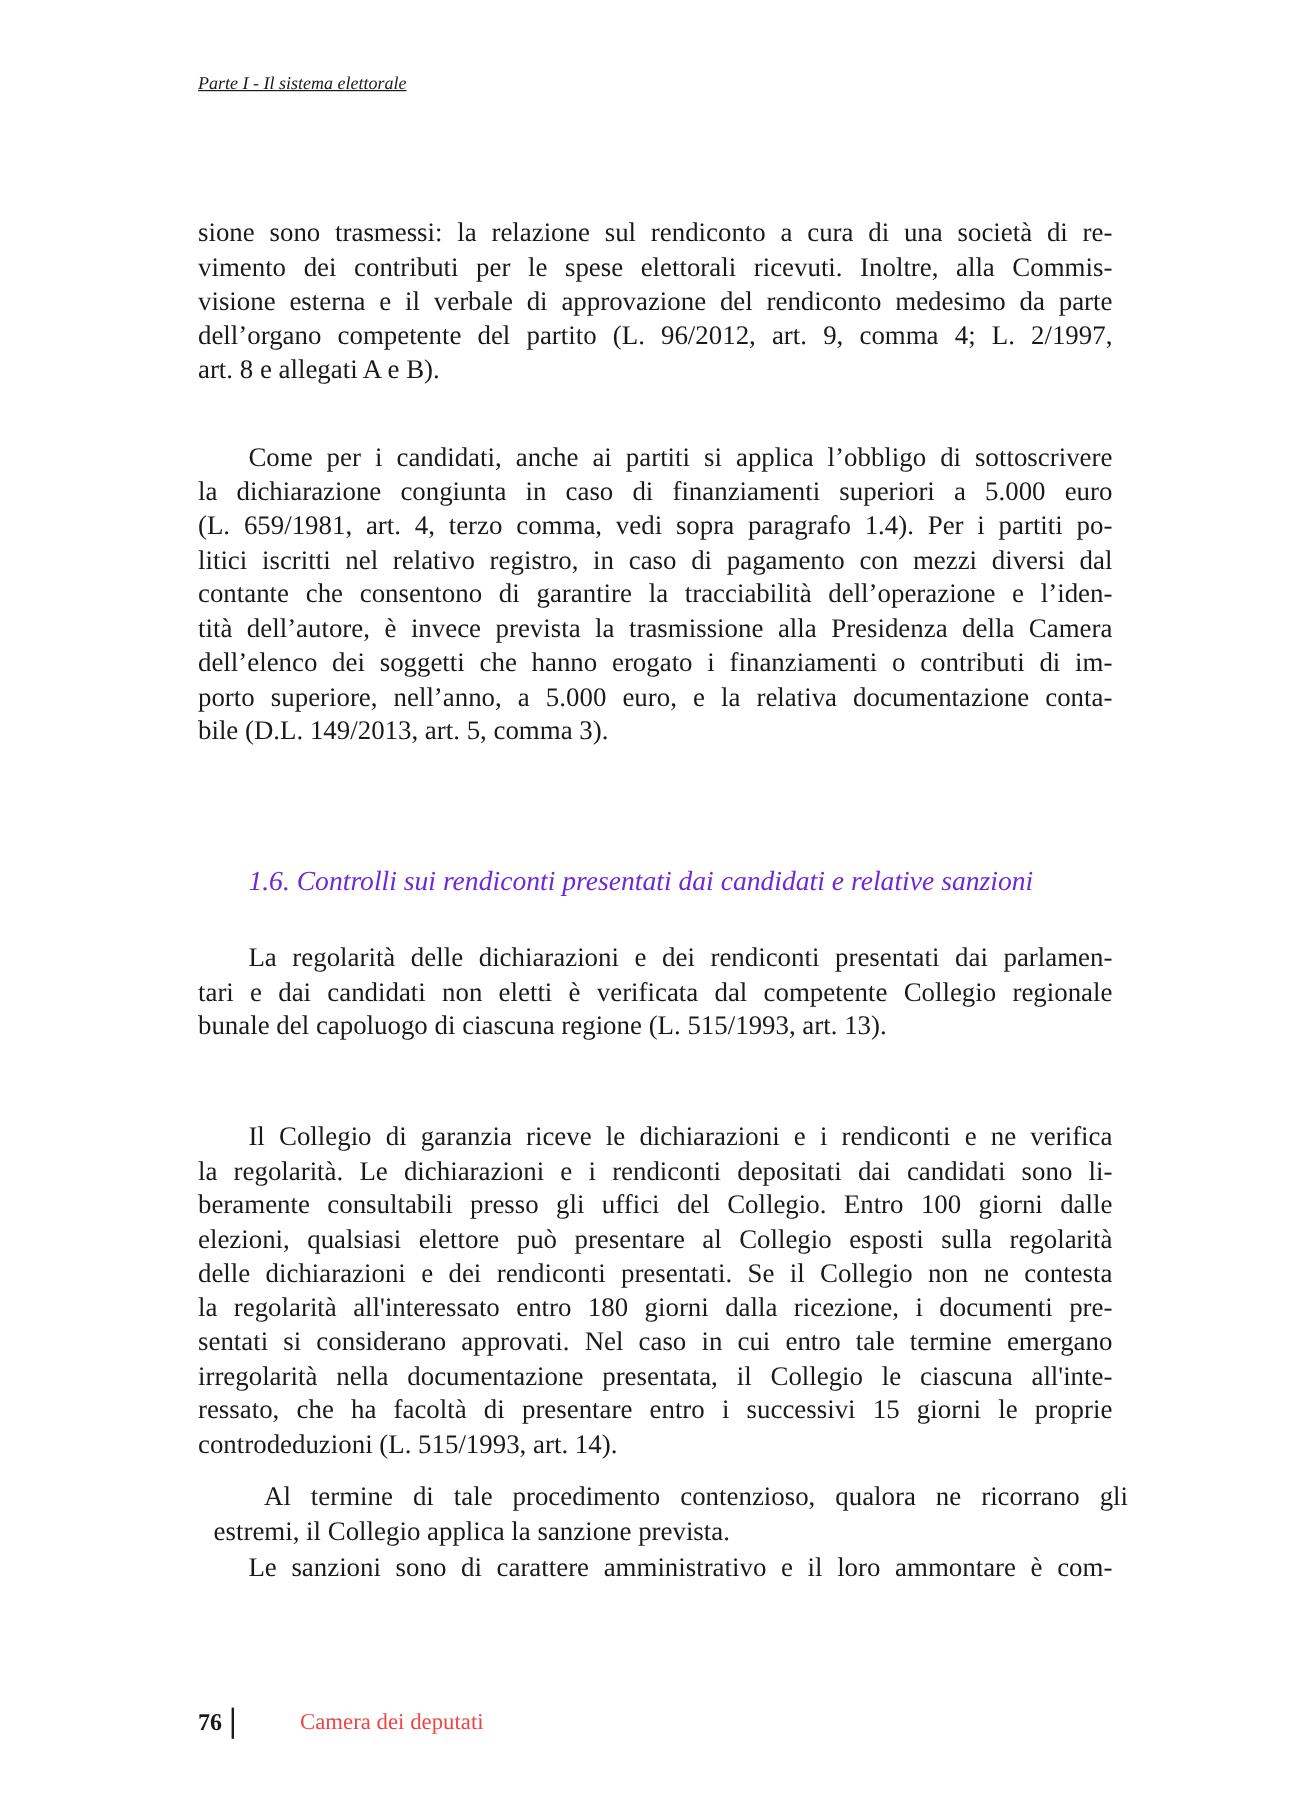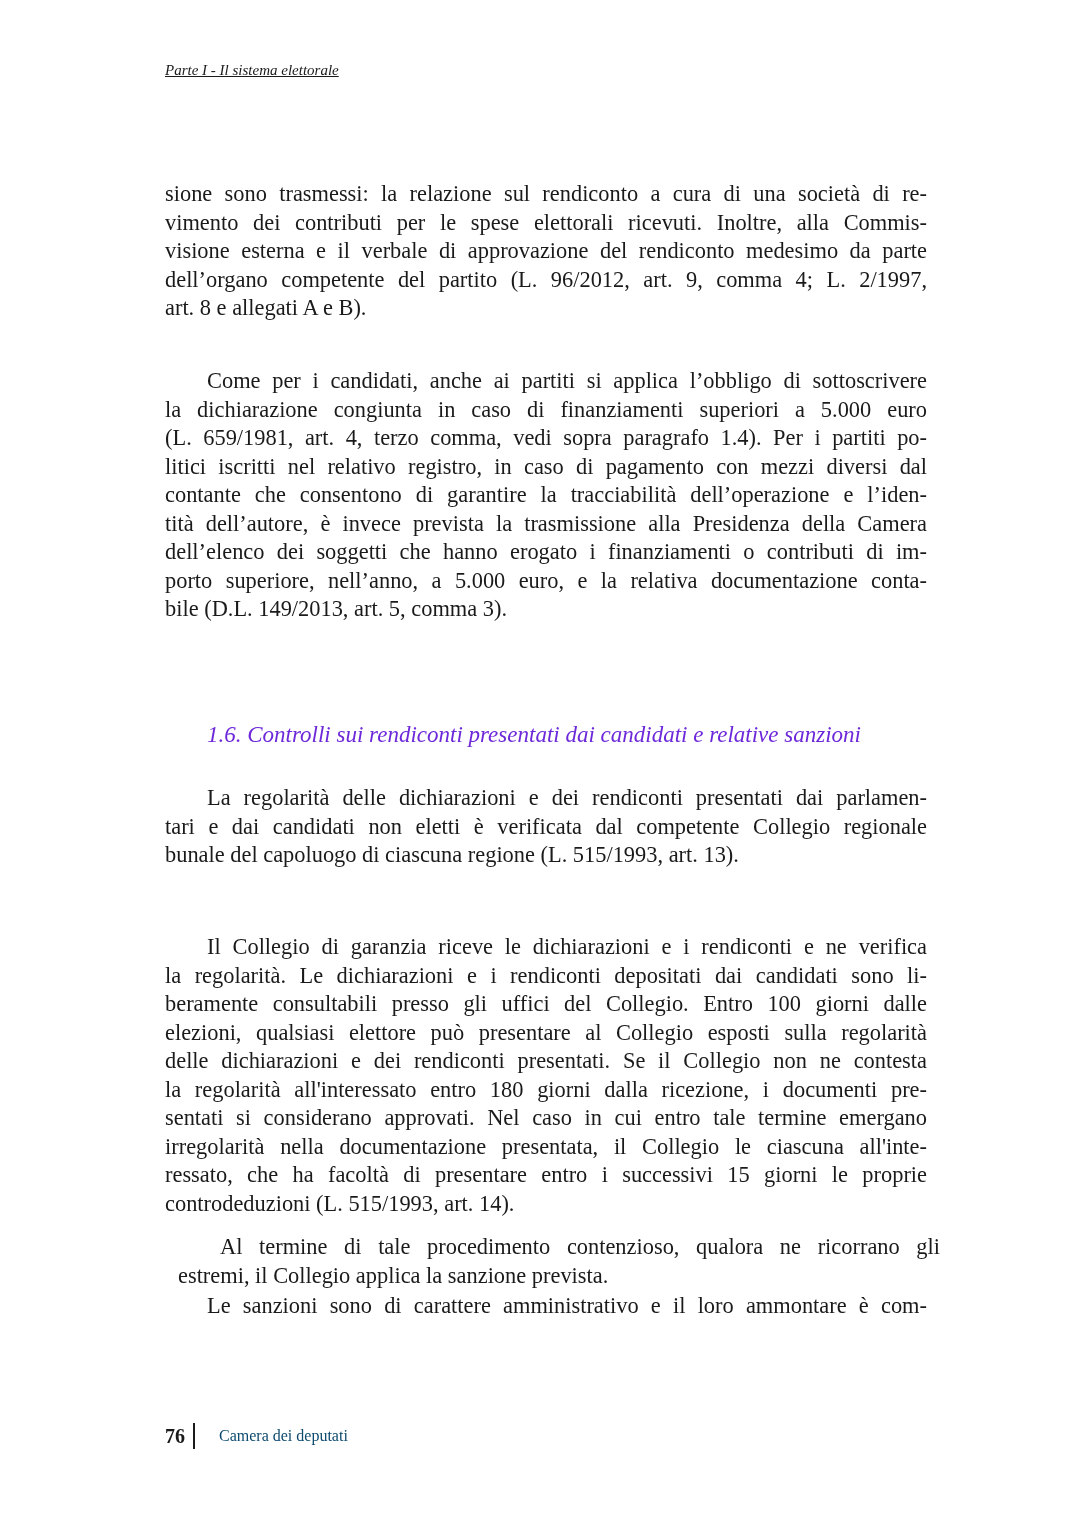--- a/index.html
+++ b/index.html
@@ -68,23 +68,23 @@
     }
     .footer-divider {
       display: inline-block;
       width: 2px;
       height: 26px;
       background: #1a1a1a;
       margin-left: 8px;
       margin-right: 0;
     }
     .footer-publisher {
-      font-size: 16px;
-      color: #0c4a6e;
-      margin-left: 24px;
+      font-size: 19px;
+      color: #ef4444;
+      margin-left: 55px;
     }
   </style>
 </head>
 <body>
 
 <div class="running-header">Parte I - Il sistema elettorale</div>
 
 <p class="body-text" style="top:180px;">
   <span class="line">sione sono trasmessi: la relazione sul rendiconto a cura di una società di re-</span>
   <span class="line">vimento dei contributi per le spese elettorali ricevuti. Inoltre, alla Commis-</span>

